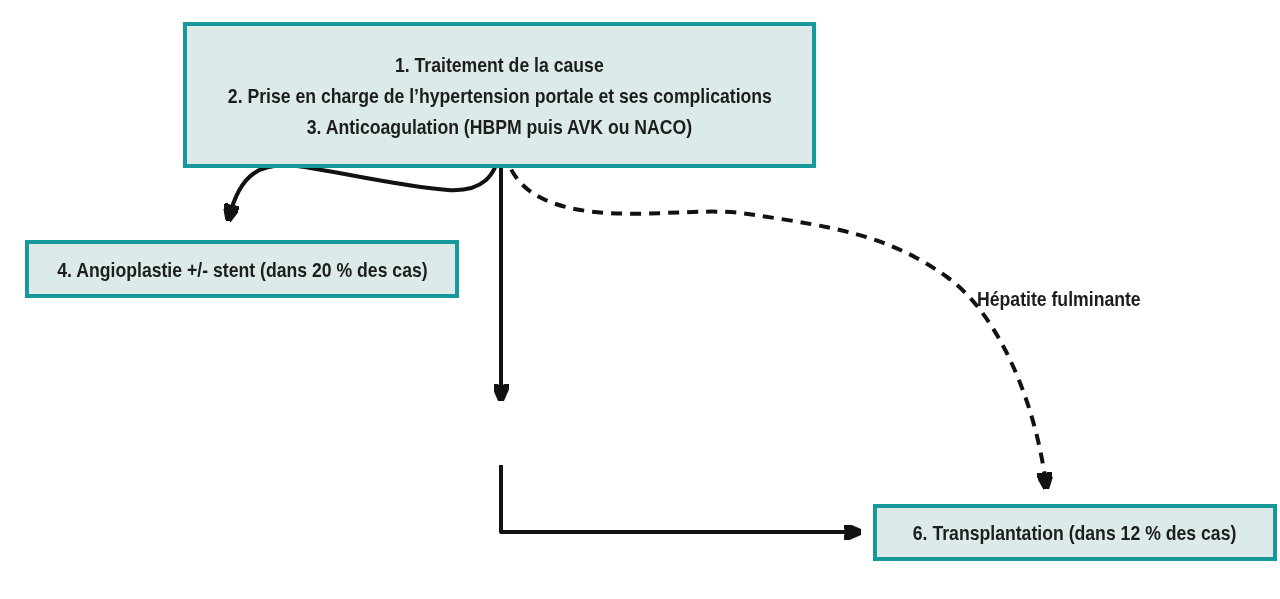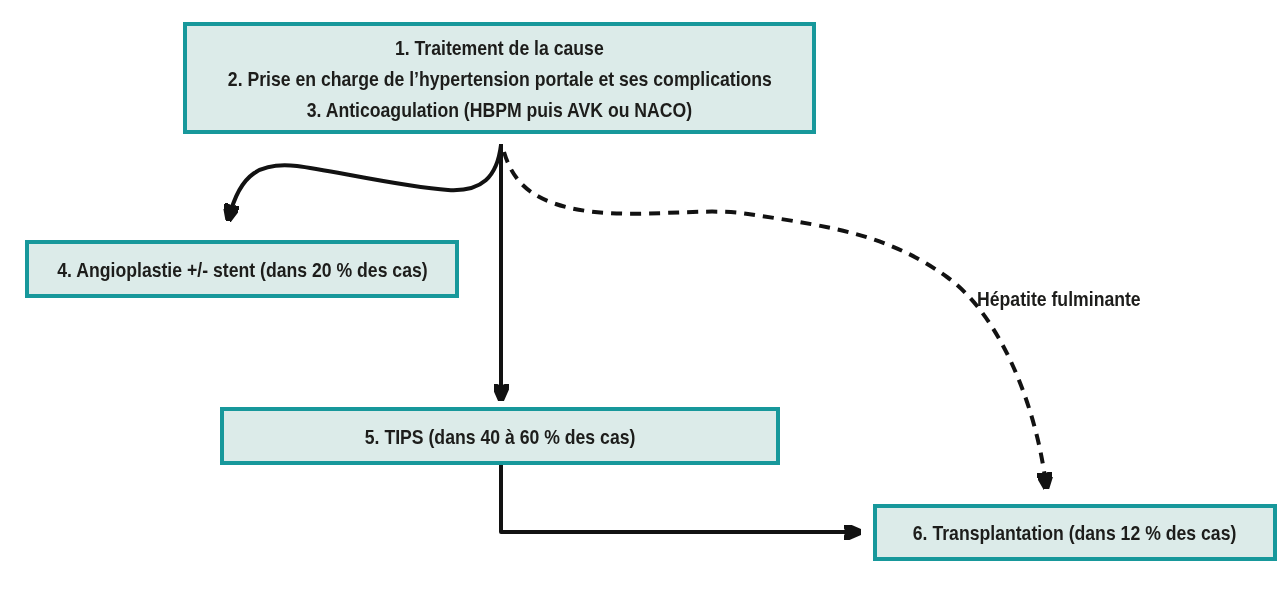--- a/index.html
+++ b/index.html
@@ -38,21 +38,21 @@
   }
   .float-label {
     position: absolute;
     color: #1d1d1b;
     font-weight: 700;
     font-size: 21px;
     white-space: nowrap;
     transform: scaleX(0.84);
     transform-origin: left center;
   }
-  #box-treatment { left: 183px; top: 22px;  width: 633px; height: 112px; }
+  #box-treatment { left: 183px; top: 22px;  width: 633px; height: 146px; }
   #box-angio     { left: 25px;  top: 240px; width: 434px; height: 58px;  }
   #box-tips      { left: 220px; top: 407px; width: 560px; height: 58px;  }
   #box-transpl   { left: 873px; top: 504px; width: 404px; height: 57px;  }
   #label-hepatite { left: 977px; top: 287px; }
   svg.arrows {
     position: absolute;
     left: 0; top: 0;
     width: 1280px;
     height: 599px;
     pointer-events: none;
@@ -89,23 +89,20 @@
   <div class="box" id="box-treatment">
     <span class="box-line">1. Traitement de la cause</span>
     <span class="box-line">2. Prise en charge de l’hypertension portale et ses complications</span>
     <span class="box-line">3. Anticoagulation (HBPM puis AVK ou NACO)</span>
   </div>
 
   <div class="box" id="box-angio">
     <span class="box-line">4. Angioplastie +/- stent (dans 20 % des cas)</span>
   </div>
 
-  <div class="box" id="box-tips">
-    <span class="box-line">5. TIPS (dans 40 à 60 % des cas)</span>
-  </div>
 
   <div class="box" id="box-transpl">
     <span class="box-line">6. Transplantation (dans 12 % des cas)</span>
   </div>
 
   <div class="float-label" id="label-hepatite">Hépatite fulminante</div>
 
 </div>
 
 </body></html>

